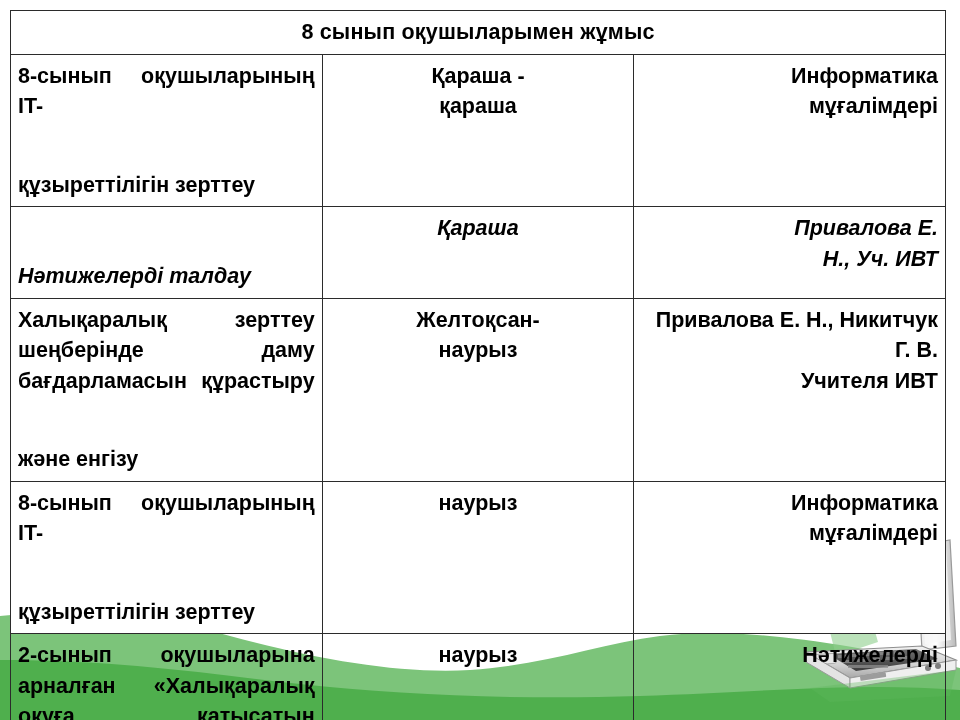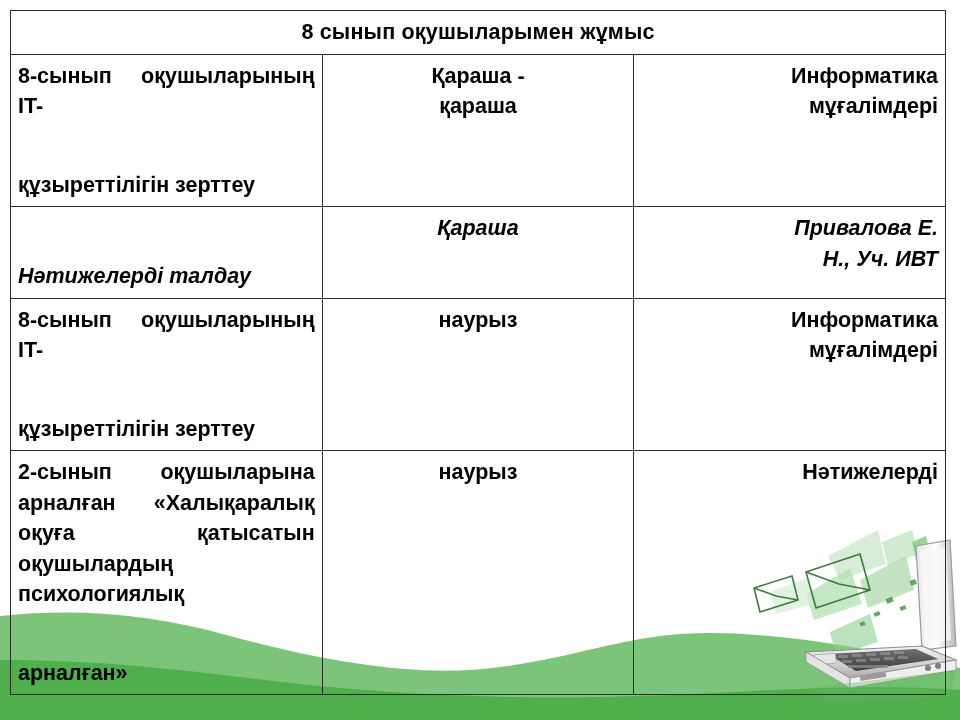--- a/index.html
+++ b/index.html
@@ -233,20 +233,34 @@
           </td>
           <td class="c-when">
             <span class="who-line">Қараша</span>
           </td>
           <td class="c-who">
             <span class="who-line">Привалова Е.</span>
             <span class="who-line">Н., Уч. ИВТ</span>
           </td>
         </tr>
 
+        <tr class="row-3 h-r3">
+          <td class="c-task">
+            <span>Халықаралық зерттеу шеңберінде даму бағдарламасын құрастыру</span>
+            <span class="last-line">және енгізу</span>
+          </td>
+          <td class="c-when">
+            <span class="who-line">Желтоқсан-</span>
+            <span class="who-line">наурыз</span>
+          </td>
+          <td class="c-who">
+            <span class="who-line">Привалова Е. Н., Никитчук Г. В.</span>
+            <span class="who-line">Учителя ИВТ</span>
+          </td>
+        </tr>
 
         <tr class="row-4 h-r4">
           <td class="c-task">
             <span>8-сынып оқушыларының IT-</span>
             <span class="last-line">құзыреттілігін зерттеу</span>
           </td>
           <td class="c-when">
             <span class="who-line">наурыз</span>
           </td>
           <td class="c-who">

